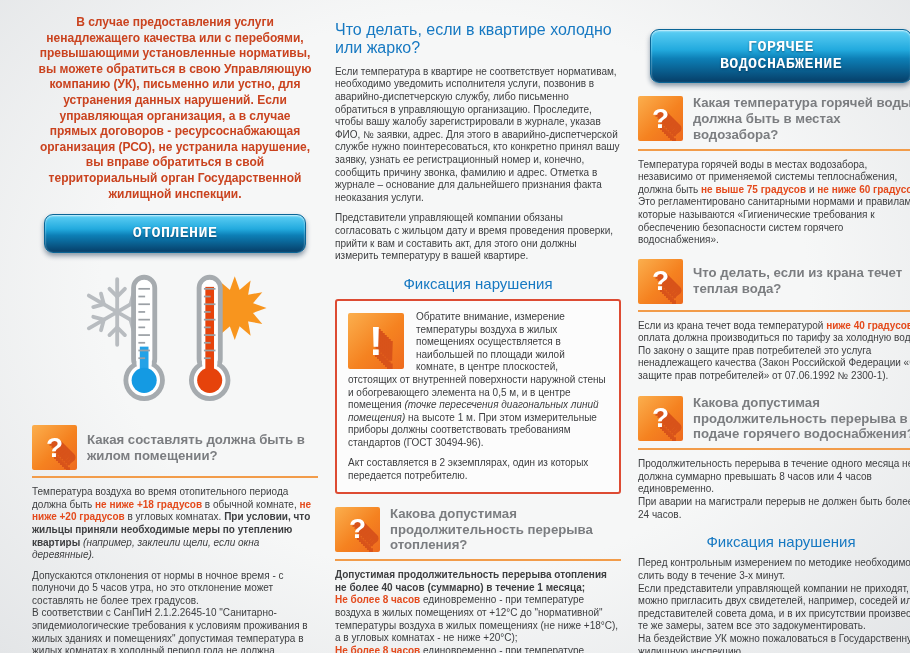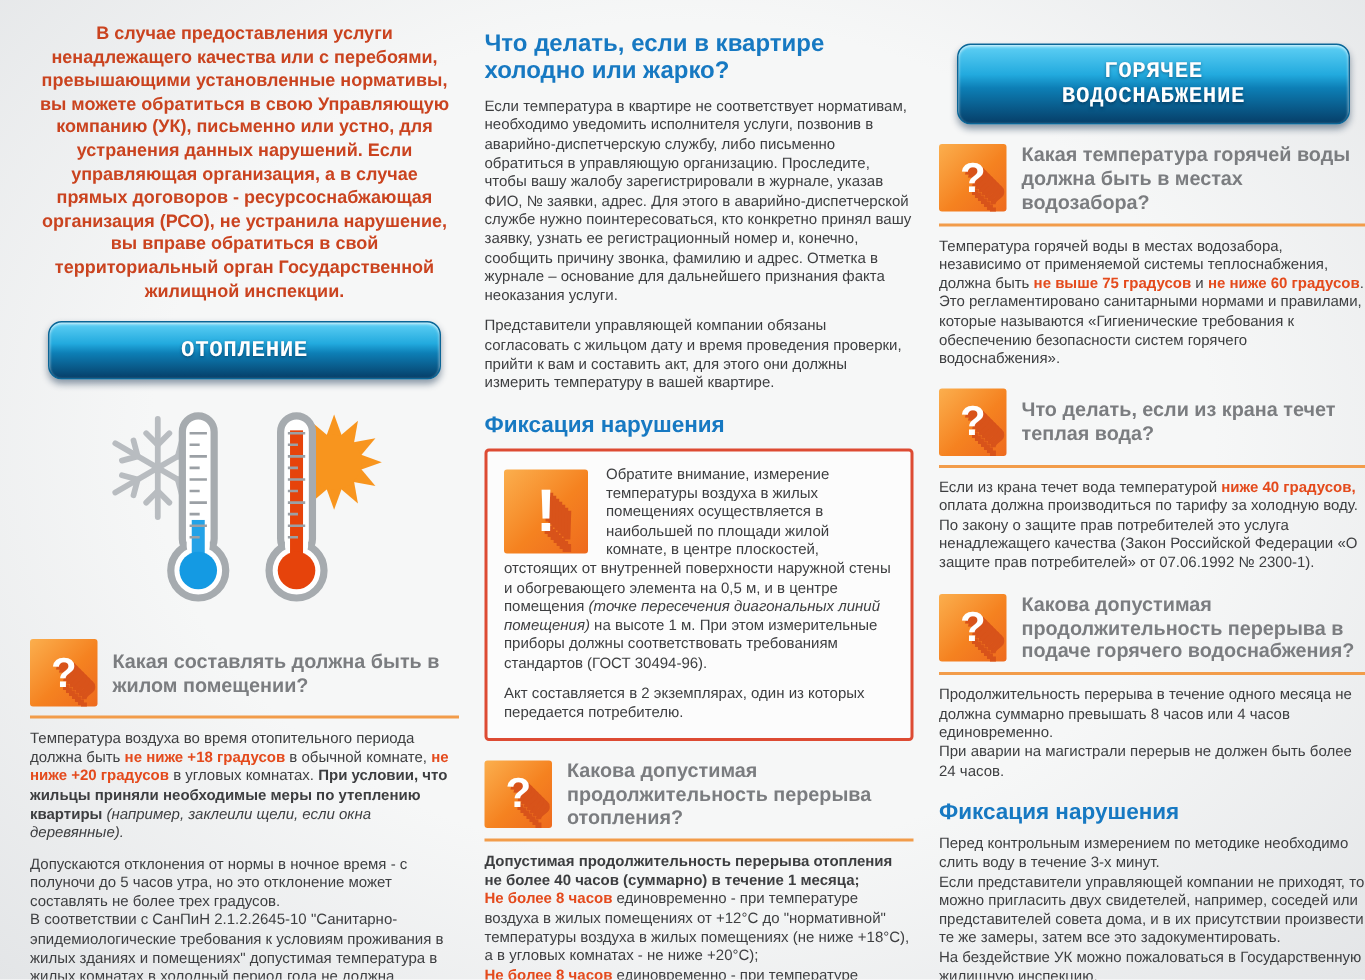--- a/index.html
+++ b/index.html
@@ -2,33 +2,33 @@
 <html><head>
 <meta charset="utf-8">
 <style>
   html,body{margin:0;padding:0;}
   body{
     width:910px;height:653px;overflow:hidden;
     background:radial-gradient(ellipse at 50% 45%, #f6f7f7 55%, #e3e5e7 100%);
     font-family:"Liberation Sans", sans-serif;
     color:#3d3e40;
   }
-  .brochure{display:flex;gap:17px;padding:13px 20px;box-sizing:border-box;height:653px;}
+  .brochure{display:flex;gap:17px;padding:13px 32px;box-sizing:border-box;height:653px;}
   .col{width:286px;flex:0 0 286px;box-sizing:border-box;}
 
   
   .rich p{margin:0 0 8px;font-size:10px;line-height:1.26;}
   .rich p:last-child{margin-bottom:0;}
   .rich.tight p{margin:0;}
   .rb{color:#e44a1c;font-weight:bold;text-align:right;}
   .b{font-weight:bold;}
   .i{font-style:italic;}
 
-  .h-blue{color:#1779c2;font-weight:bold;font-size:16px;line-height:1.15;margin:0 0 8px;}
-  .h-blue.sub{font-size:15px;margin:12px 0 7px;}
+  .h-blue{color:#1779c2;font-weight:normal;font-size:16px;line-height:1.15;margin:0 0 8px;}
+  .h-blue.sub{font-size:15px;margin:12px 0 7px;text-align:center;}
 
   
   .intro{
     color:#ca431f;font-weight:bold;text-align:center;
     font-size:12px;line-height:1.3;padding:2px 4px 0;
   }
 
   
   .banner{
     margin:12px auto 0;width:262px;border-radius:9px;

